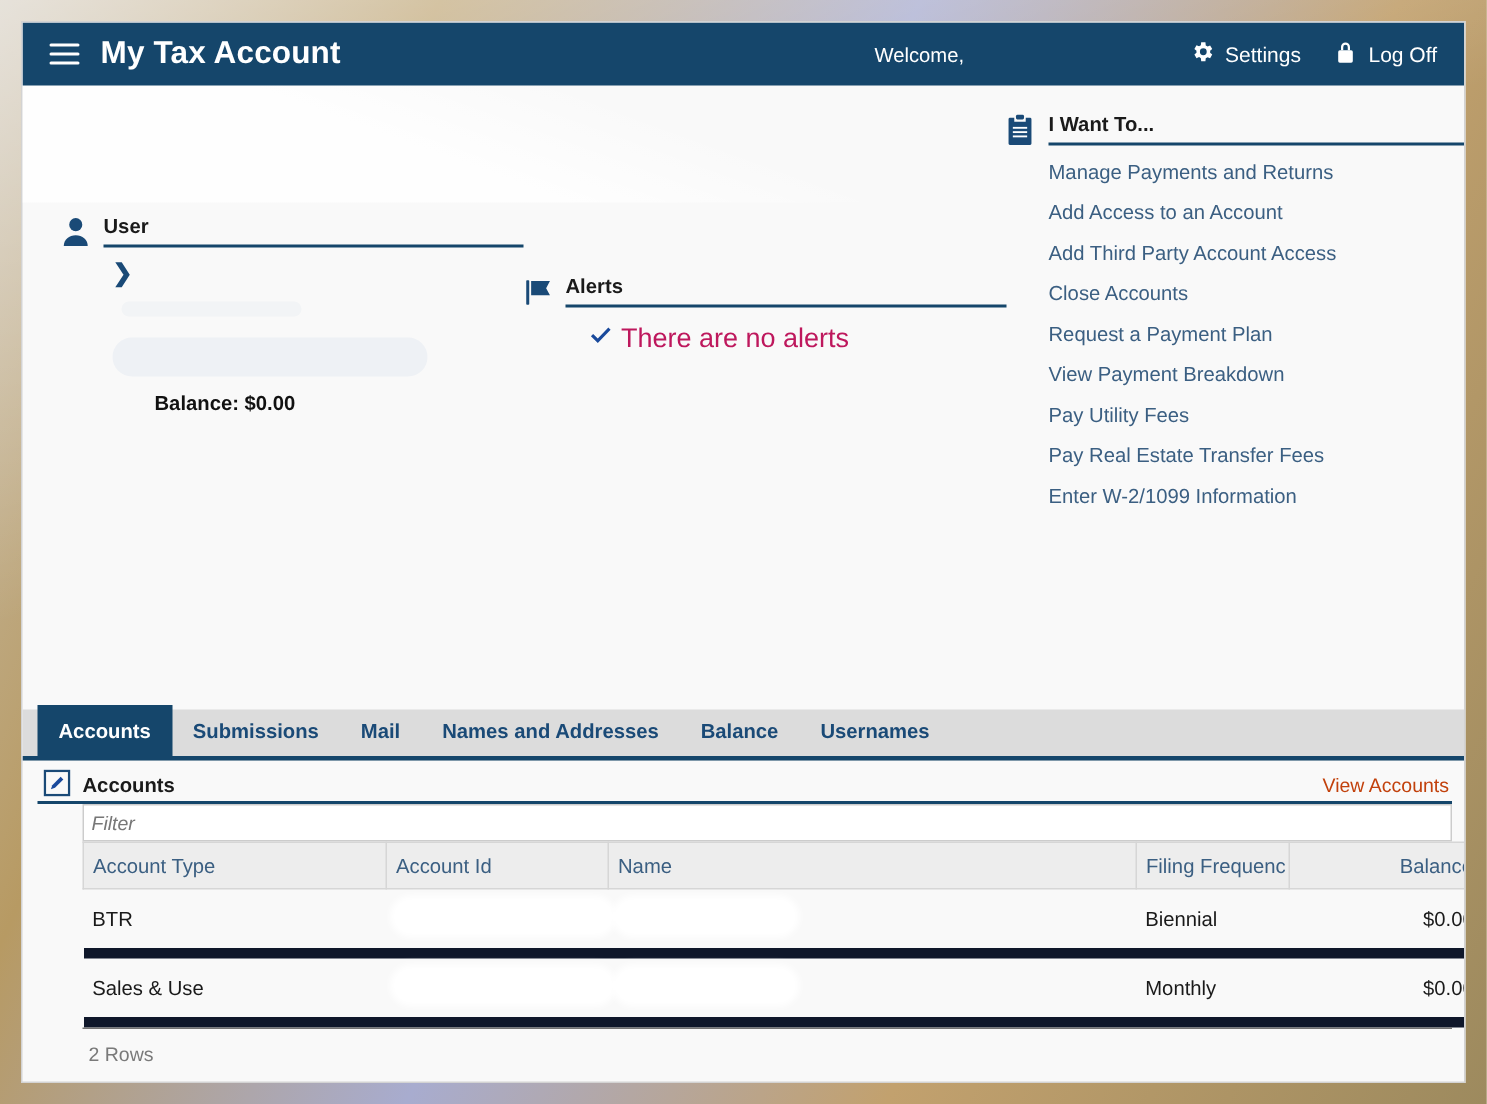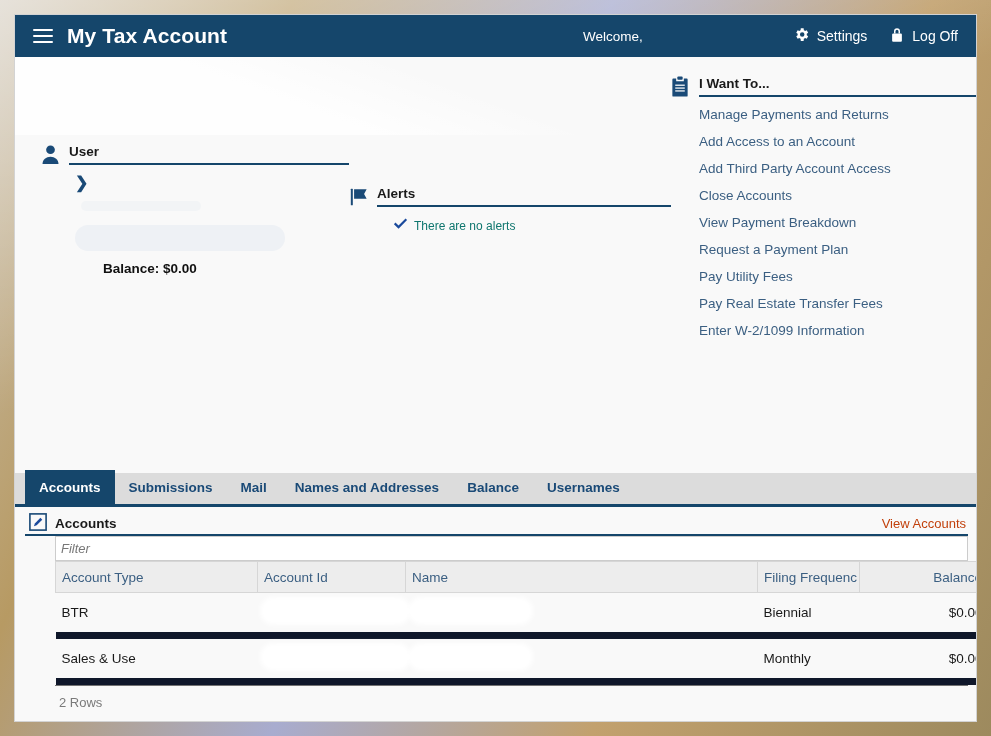--- a/index.html
+++ b/index.html
@@ -154,22 +154,22 @@
     margin: 10px 0 0 62px;
     font-size: 13.5px;
     font-weight: bold;
     color: #111111;
   }
 
   
   .alert-row {
     display: flex; align-items: center;
     margin-left: 44px;
-    font-size: 12px;
-    color: #0f766e;
+    font-size: 18px;
+    color: #be185d;
   }
   .alert-row svg { margin-right: 6px; }
 
   
   .iwant-list { padding-top: 4px; }
   .iwant-link {
     display: block;
     margin-left: 28px;
     padding: 6px 0;
     font-size: 13.5px;
@@ -395,22 +395,22 @@
         </div>
         <div class="panel-title-wrap">
           <span class="panel-title">I Want To...</span>
         </div>
       </div>
       <div class="panel-body iwant-list" id="iwant-list">
           <span class="iwant-link">Manage Payments and Returns</span>
           <span class="iwant-link">Add Access to an Account</span>
           <span class="iwant-link">Add Third Party Account Access</span>
           <span class="iwant-link">Close Accounts</span>
+          <span class="iwant-link">Request a Payment Plan</span>
           <span class="iwant-link">View Payment Breakdown</span>
-          <span class="iwant-link">Request a Payment Plan</span>
           <span class="iwant-link">Pay Utility Fees</span>
           <span class="iwant-link">Pay Real Estate Transfer Fees</span>
           <span class="iwant-link">Enter W-2/1099 Information</span>
         </div>
     </div>
   </div>
 
   <div id="tabstrip-wrap">
     <div id="tabstrip">
         <div class="tab active">Accounts</div>

